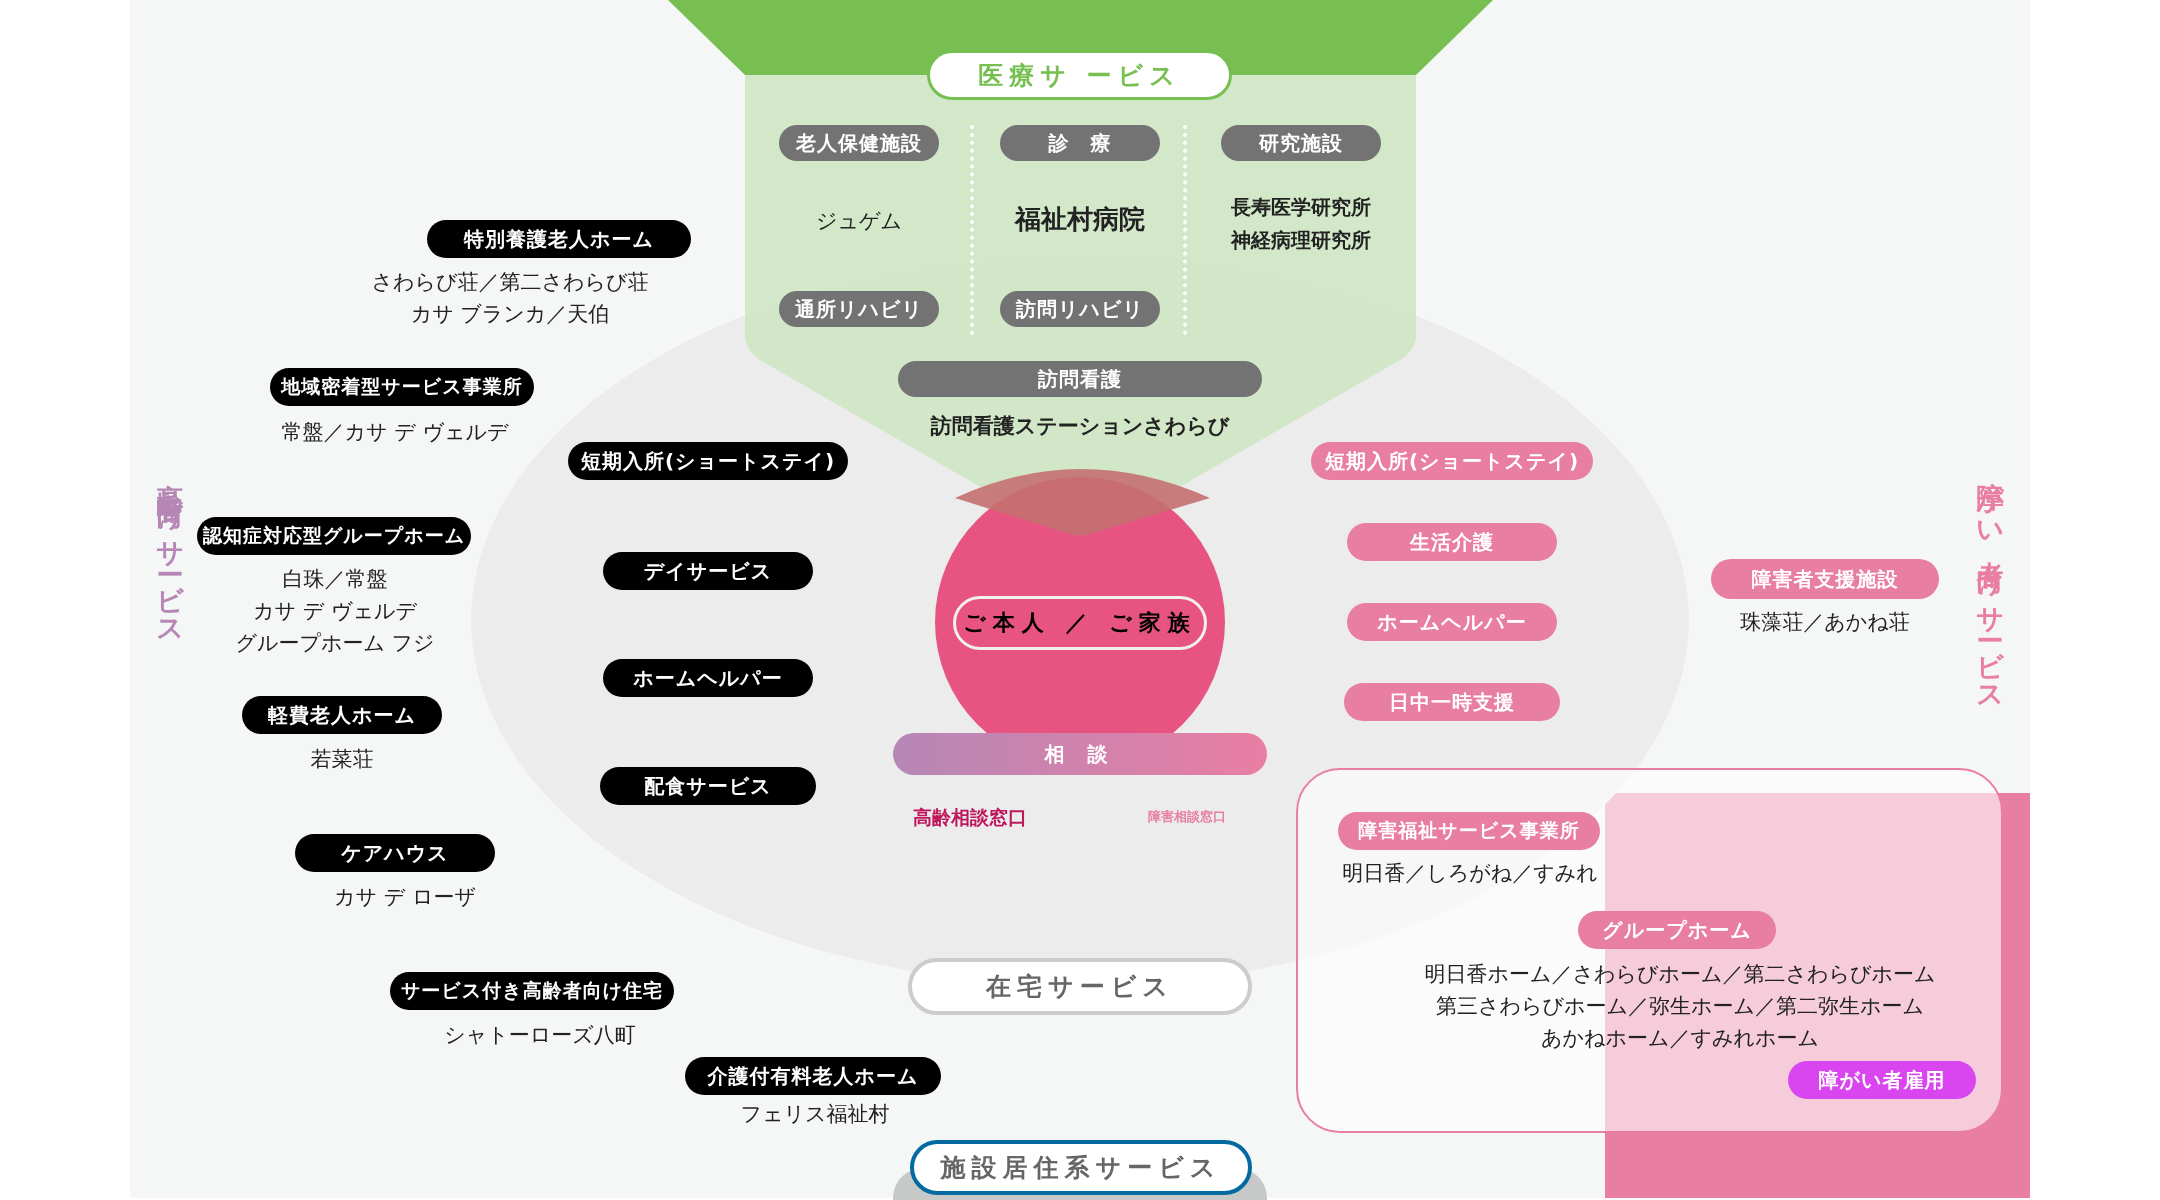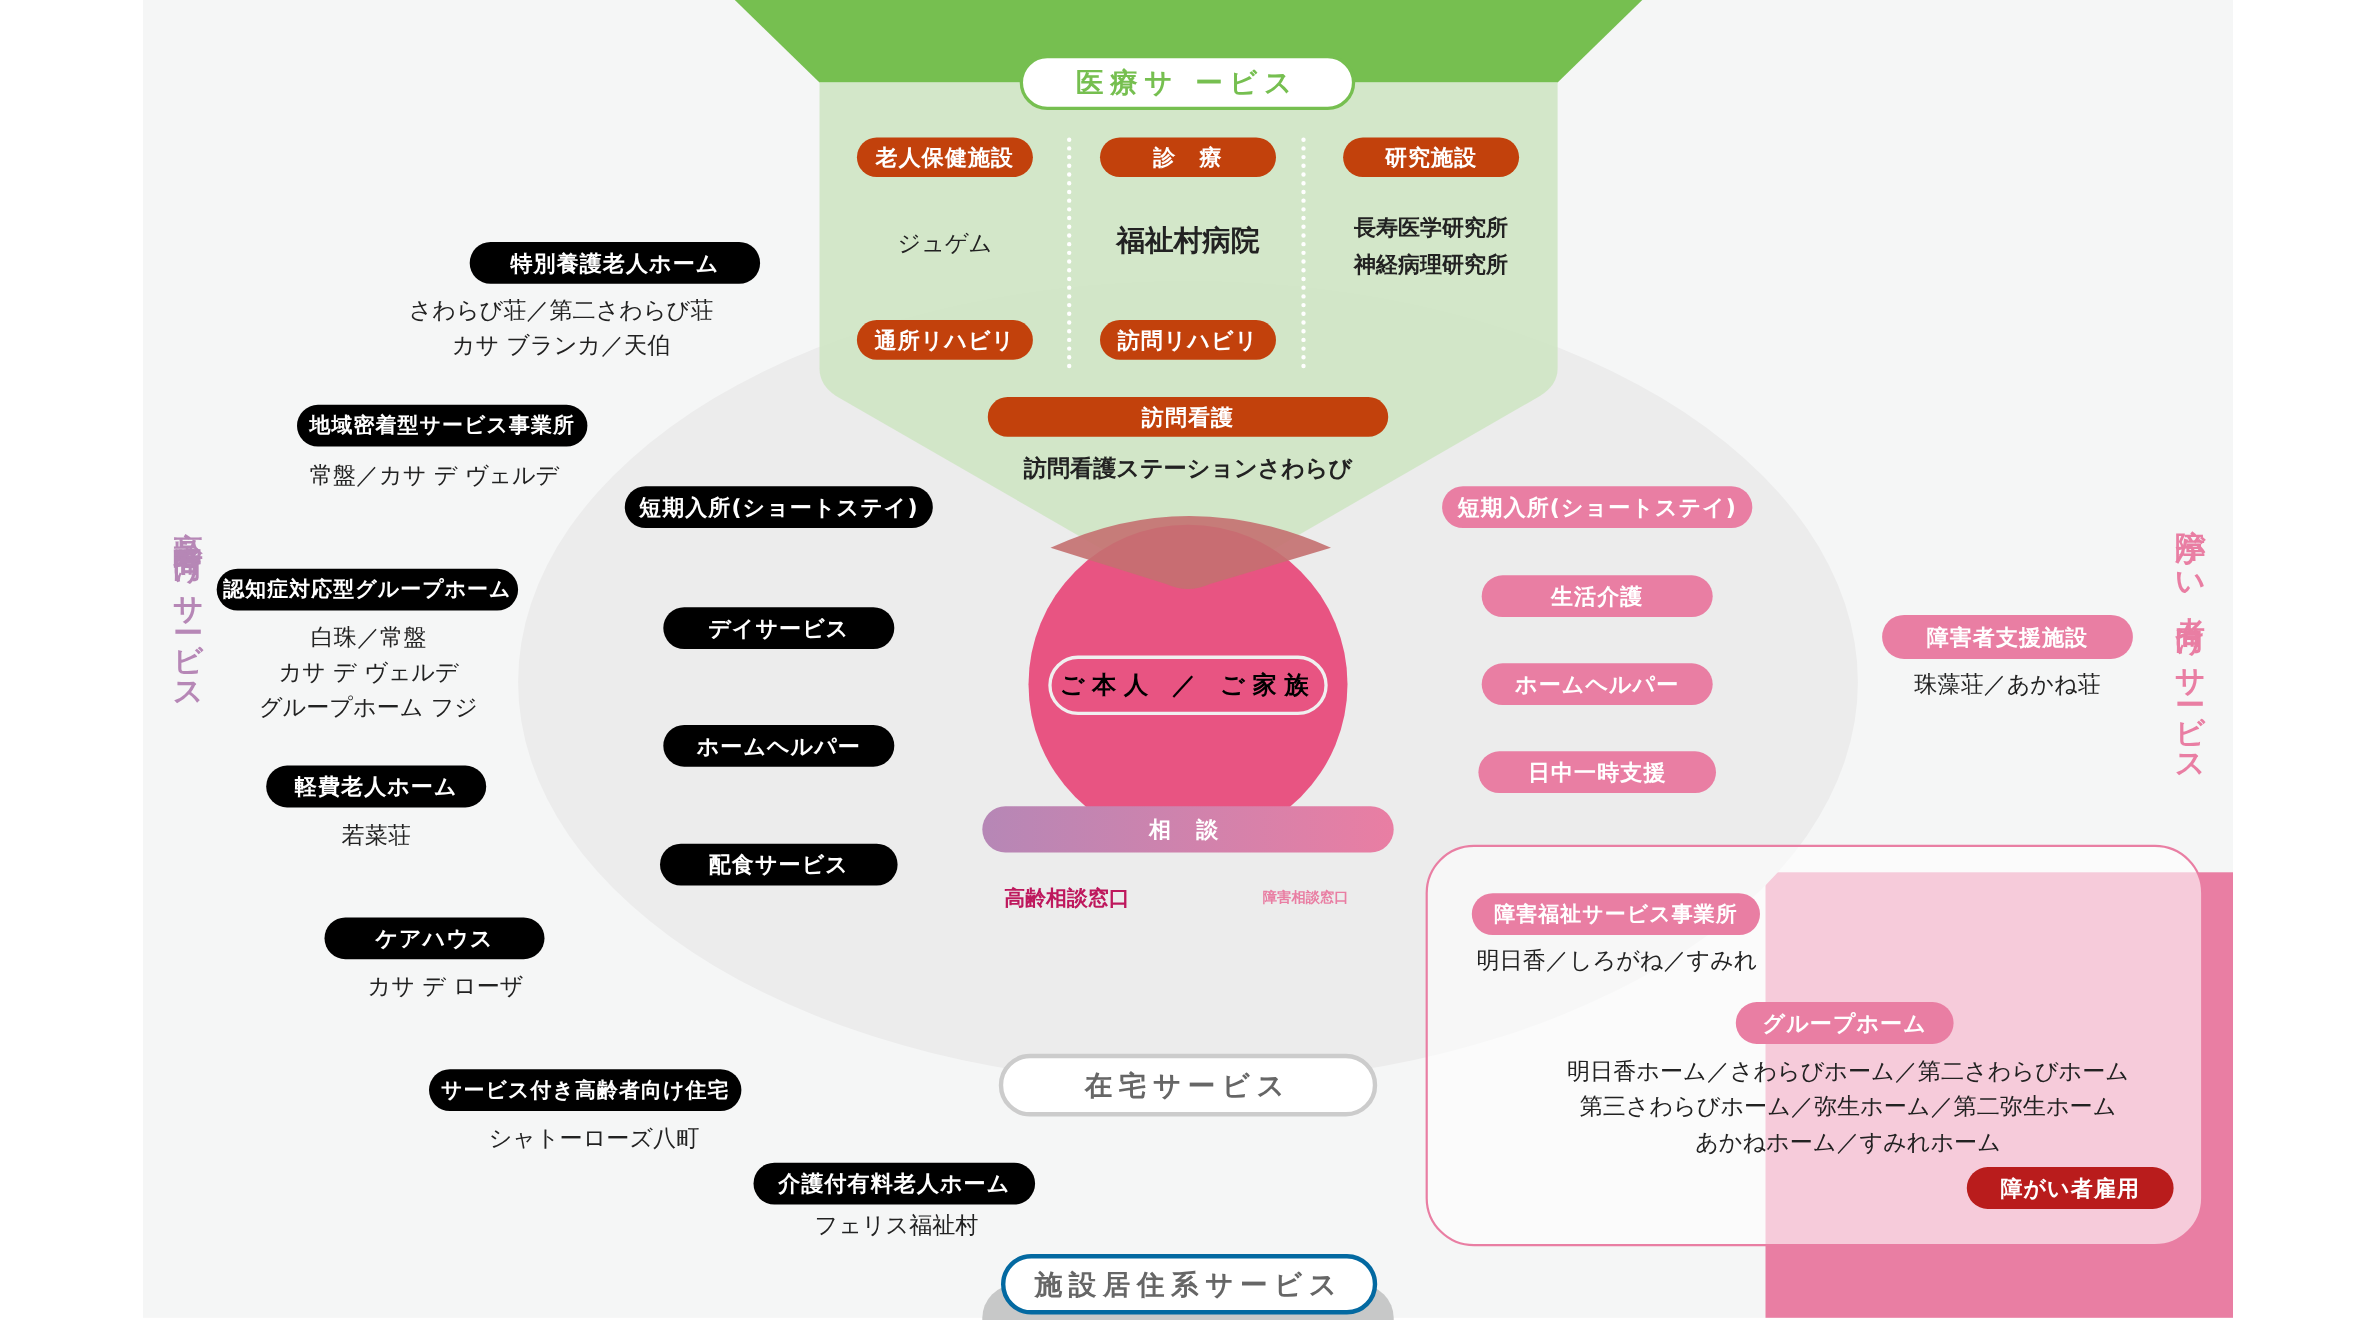--- a/index.html
+++ b/index.html
@@ -3,22 +3,22 @@
 <meta charset="utf-8">
 <style>
   html,body{margin:0;padding:0;}
   body{width:2160px;height:1200px;position:relative;overflow:hidden;background:#ffffff;font-family:"DejaVu Sans","Liberation Sans",sans-serif;}
   .abs{position:absolute;}
   #panel{left:130px;top:0;width:1900px;height:1198px;background:#f5f6f6;}
   #ellipse{left:471px;top:255px;width:1218px;height:730px;border-radius:50%;background:#ececec;}
   .pill{position:absolute;border-radius:999px;color:#fff;font-weight:bold;font-size:20px;display:flex;align-items:center;justify-content:center;white-space:nowrap;letter-spacing:1px;}
   .purple{background:#000000;}
   .pink{background:#e97ea3;}
-  .green{background:#c2410c;}
-  .dark{background:#b91c1c;}
+  .green{background:#737373;}
+  .dark{background:#d946ef;}
   .txt{position:absolute;color:#222;font-size:21px;text-align:center;line-height:32px;white-space:nowrap;}
   .vtext{position:absolute;writing-mode:vertical-rl;font-size:27px;letter-spacing:6px;font-weight:bold;}
   .hdr{position:absolute;background:#fff;border-radius:999px;display:flex;align-items:center;justify-content:center;font-weight:bold;font-size:25px;letter-spacing:6px;}
   .dots{position:absolute;width:0;border-left:4px dotted #ffffff;}
 </style>
 </head>
 <body>
 
 <div class="abs" id="panel"></div>
 

